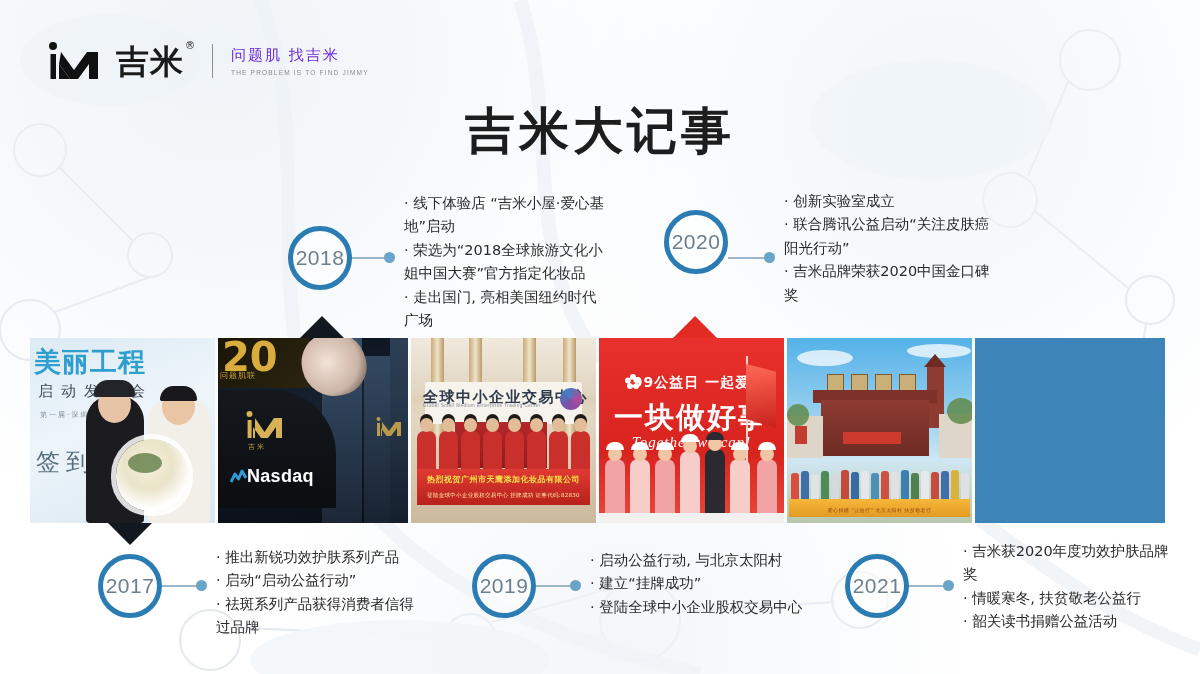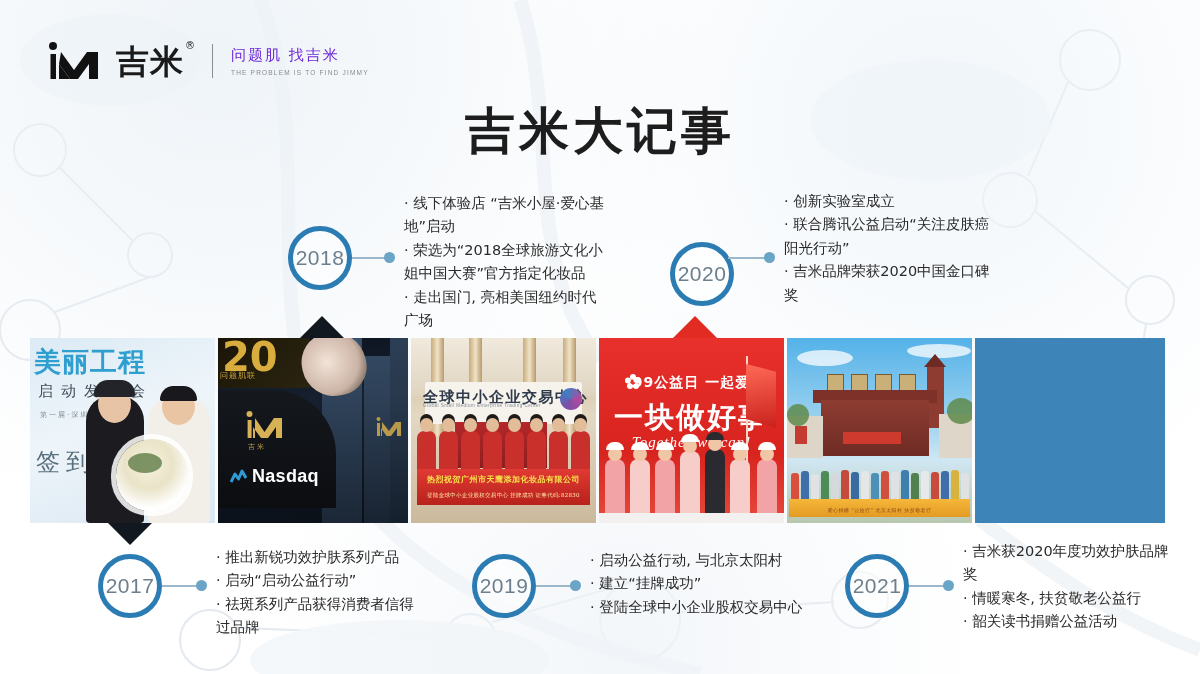--- a/index.html
+++ b/index.html
@@ -202,21 +202,21 @@
     border-radius:0 64px 0 0;
   }
   .ph2 .jm-logo {
     position:absolute; left:28px; top:72px; width:38px; height:30px;
   }
   .ph2 .jm-sub {
     position:absolute; left:30px; top:104px; font-size:7px; color:#c8a54a;
     letter-spacing:2px; font-family:"DejaVu Sans",sans-serif;
   }
   .ph2 .nasdaq-row {
-    position:absolute; left:12px; top:128px; display:flex; align-items:center; gap:5px;
+    position:absolute; left:12px; top:128px; display:flex; align-items:center; 
   }
   .ph2 .nasdaq-mark {
     width:17px; height:15px;
   }
   .ph2 .nasdaq-text {
     font-size:18px; color:#ffffff; font-weight:600; letter-spacing:.3px;
     font-family:"Liberation Sans",sans-serif;
   }
   .ph2 .jm-right { position:absolute; right:6px; top:78px; width:26px; height:21px; opacity:.9; }
 
@@ -519,21 +519,21 @@
     <div class="connector" style="left:352px; top:257px; width:36px;"></div>
     <div class="connector-dot" style="left:384px; top:252px;"></div>
     <div class="bullets" style="left:404px; top:192px; width:206px;">
       <div class="bullet-line">线下体验店 “吉米小屋·爱心基地”启动</div>
       <div class="bullet-line">荣选为“2018全球旅游文化小姐中国大赛”官方指定化妆品</div>
       <div class="bullet-line">走出国门, 亮相美国纽约时代广场</div>
     </div>
   </div>
 
   <div class="node">
-    <div class="year-circle" style="left:664px; top:242px;margin-left:6px;">
+    <div class="year-circle" style="left:664px; top:210px;">
       <span class="year-label">2020</span>
     </div>
     <div class="connector" style="left:728px; top:257px; width:40px;"></div>
     <div class="connector-dot" style="left:764px; top:252px;"></div>
     <div class="bullets" style="left:784px; top:190px; width:210px;">
       <div class="bullet-line">创新实验室成立</div>
       <div class="bullet-line">联合腾讯公益启动“关注皮肤癌阳光行动”</div>
       <div class="bullet-line">吉米品牌荣获2020中国金口碑奖</div>
     </div>
   </div>

